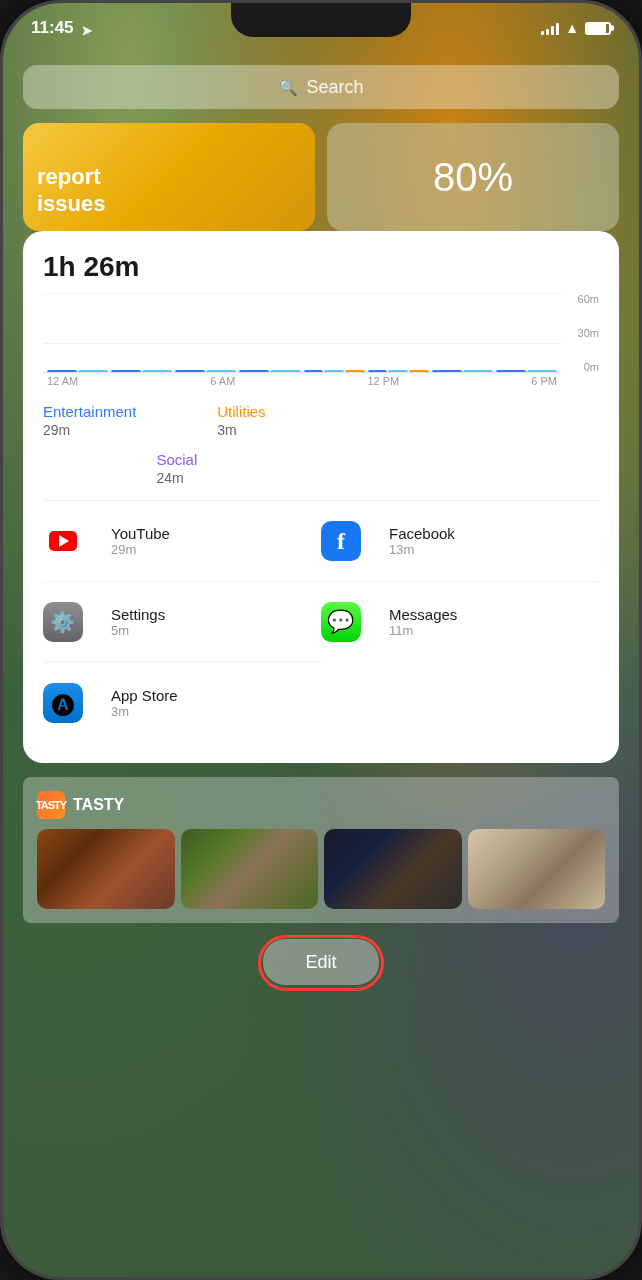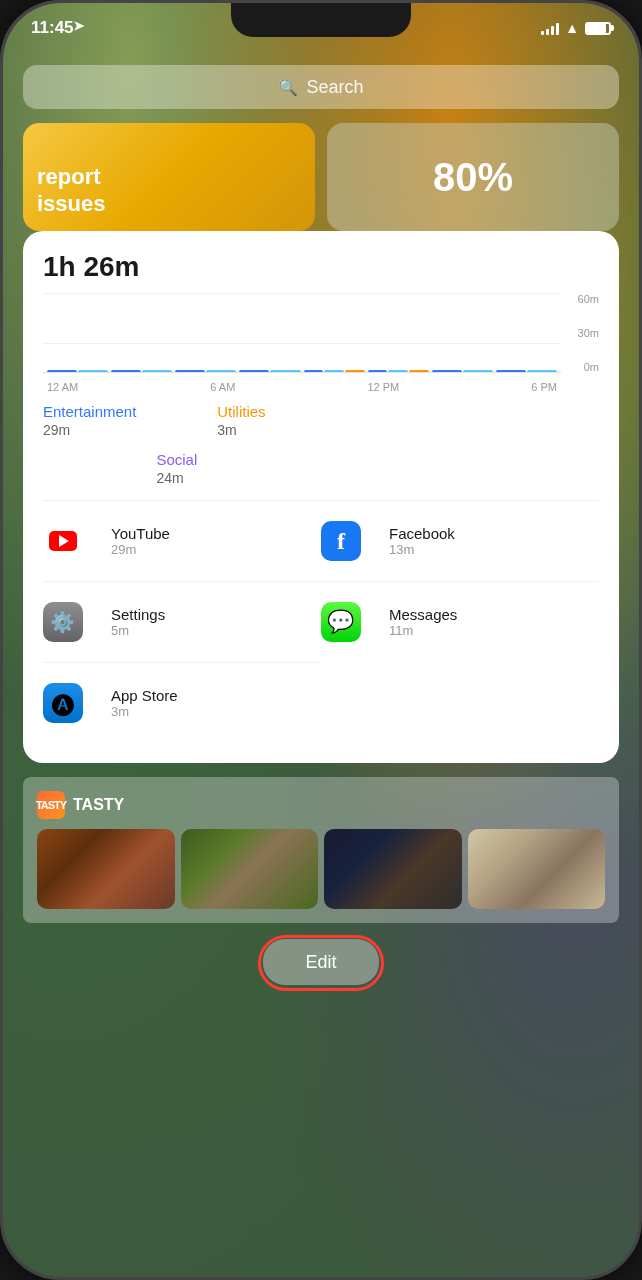--- a/index.html
+++ b/index.html
@@ -115,22 +115,22 @@
       justify-content: space-between;
       padding: 0 28px;
       z-index: 99;
     }
 
     .status-time {
       font-size: 17px;
       font-weight: 600;
       color: white;
       display: flex;
-      align-items: flex-start;
-      gap: 0;
+      align-items: flex-end;
+      gap: 8px;
     }
 
     .status-icons {
       display: flex;
       align-items: center;
       gap: 6px;
     }
 
     .signal-bars {
       display: flex;
@@ -237,21 +237,21 @@
       backdrop-filter: blur(20px);
       border-radius: 16px;
       padding: 14px;
       display: flex;
       align-items: center;
       justify-content: center;
     }
 
     .widget-battery-text {
       font-size: 40px;
-      font-weight: 700;
+      font-weight: 400;
       color: white;
     }
 
     
     .screen-time-widget {
       background: white;
       border-radius: 20px;
       padding: 20px;
       margin-bottom: 14px;
     }
@@ -312,21 +312,21 @@
     }
 
     .chart-bar {
       flex: 1;
       border-radius: 2px 2px 0 0;
       min-height: 2px;
     }
 
     .chart-x-labels {
       position: absolute;
-      bottom: 0;
+      bottom: 6px;
       left: 0;
       right: 38px;
       display: flex;
       justify-content: space-between;
       padding: 0 4px;
     }
 
     .chart-label-x {
       font-size: 11px;
       color: #999;

